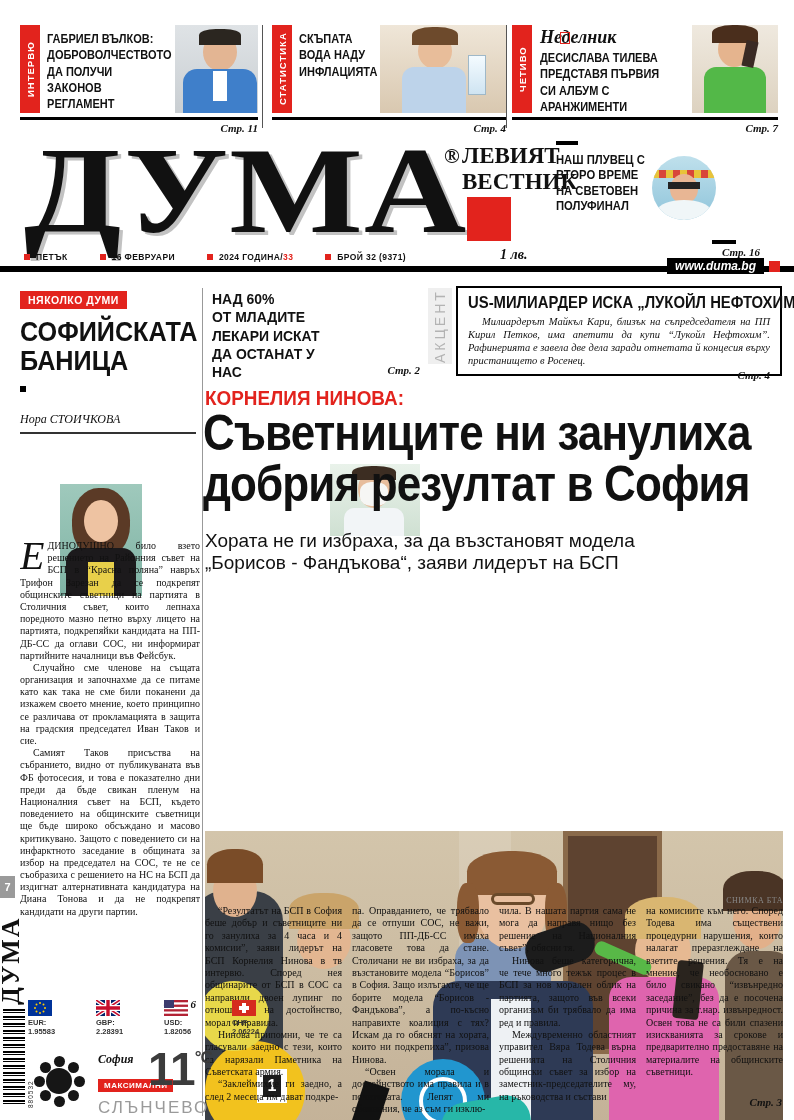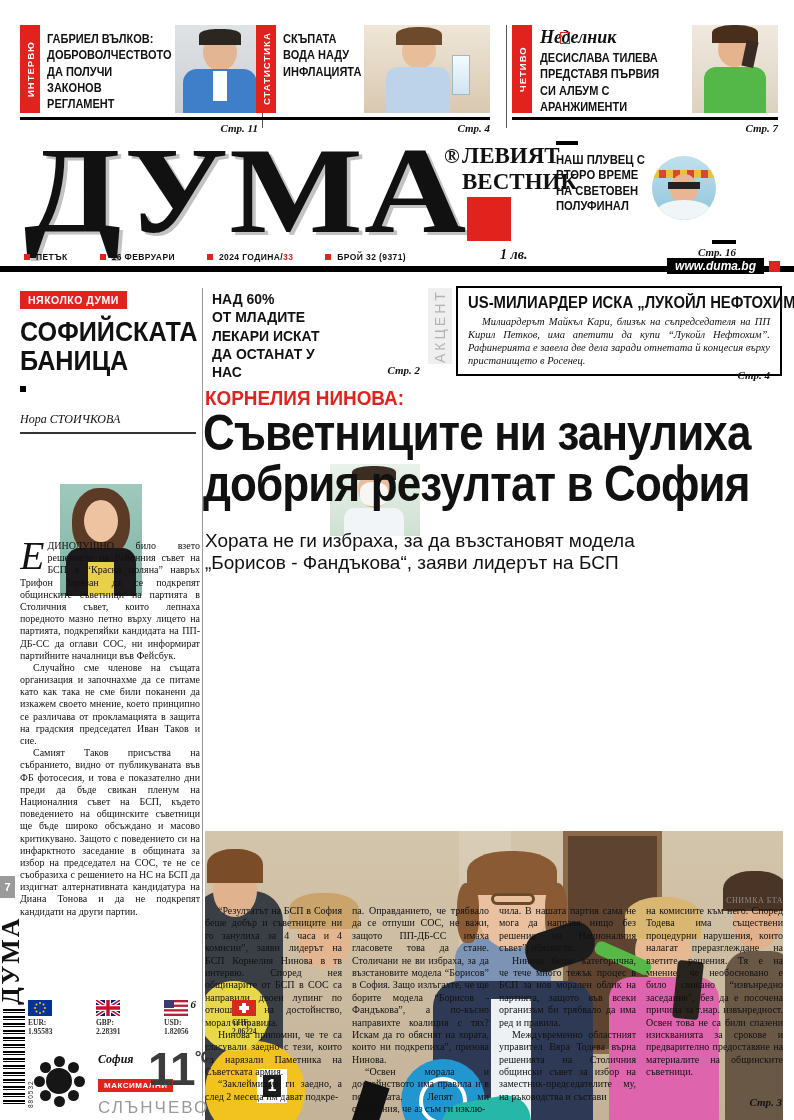--- a/index.html
+++ b/index.html
@@ -148,21 +148,21 @@
         <div style="left:24px; top:4px; width:42px; height:16px; border-radius:40% 40% 0 0; background:#2b2620;"></div>
         <div style="left:8px; top:44px; width:74px; height:44px; border-radius:14px 14px 0 0; background:#3f7fca;"></div>
         <div style="left:38px; top:46px; width:14px; height:30px; background:#fff;"></div>
       </div>
     </div>
     <div class="teaser-rule"></div>
     <div class="page-ref">Стр. 11</div>
   </div>
   <div class="abs vdiv" style="left:262px; top:25px; height:103px;"></div>
 
-  <div class="abs" style="left:256px; top:25px; width:234px;">
+  <div class="abs" style="left:272px; top:25px; width:234px;">
     <div class="teaser">
       <div class="teaser-tab">СТАТИСТИКА</div>
       <div class="teaser-title" style="width:82px;">СКЪПАТА ВОДА НАДУ ИНФЛАЦИЯТА</div>
       <div class="ph teaser-photo" style="width:126px; height:88px; background:linear-gradient(180deg,#efe6d8,#d9c8b0);">
         <div style="left:38px; top:8px; width:34px; height:36px; border-radius:50%; background:#e8bd9a;"></div>
         <div style="left:32px; top:2px; width:46px; height:18px; border-radius:45% 45% 0 0; background:#6d4a2c;"></div>
         <div style="left:22px; top:42px; width:64px; height:46px; border-radius:12px 12px 0 0; background:#bdd3ea;"></div>
         <div style="left:88px; top:30px; width:18px; height:40px; background:linear-gradient(180deg,#f4fbff,#cfe4f2); border:1px solid #9fb8c8;"></div>
       </div>
     </div>
@@ -203,21 +203,21 @@
   <div class="abs" style="left:556px; top:141px; width:230px;">
     <div class="dash" style="width:22px;"></div>
     <div class="promo-title" style="width:112px; margin-top:8px;">НАШ ПЛУВЕЦ С ВТОРО ВРЕМЕ НА СВЕТОВЕН ПОЛУФИНАЛ</div>
   </div>
   <div class="abs ph circle-photo" style="left:652px; top:156px; width:64px; height:64px; background:linear-gradient(180deg,#bfe0ec,#8fc4da);">
     <div style="left:0; top:14px; width:64px; height:8px; background:repeating-linear-gradient(90deg,#e8c33a 0 7px,#d8463a 7px 14px);"></div>
     <div style="left:18px; top:18px; width:28px; height:30px; border-radius:50%; background:#e8b694;"></div>
     <div style="left:16px; top:26px; width:32px; height:7px; background:#222;"></div>
     <div style="left:6px; top:44px; width:52px; height:20px; border-radius:50%; background:#f0f6f8;"></div>
   </div>
-  <div class="abs page-ref" style="left:660px; top:222px; width:76px;margin-top:24px;">Стр. 16</div>
+  <div class="abs page-ref" style="left:684px; top:222px; width:76px;margin-top:24px;">Стр. 16</div>
   <div class="abs dash" style="left:712px; top:240px; width:24px;"></div>
 
   <div class="abs dateline" style="left:24px; top:252px;">
     <span class="bullet"></span>
     <span>ПЕТЪК</span>
     <span class="bullet" style="margin-left:26px;"></span>
     <span>16 ФЕВРУАРИ</span>
     <span class="bullet" style="margin-left:26px;"></span>
     <span><span>2024 ГОДИНА/</span><span class="dl-red">33</span></span>
     <span class="bullet" style="margin-left:26px;"></span>
@@ -332,21 +332,21 @@
   <div class="abs news-col" style="left:499px; top:905px;">
     <p class="noindent">чила. В нашата партия сама не мога да направя нищо без решение на Националния съвет”, обясни тя.</p>
     <p>Нинова беше категорична, че тече много тежък процес в БСП за нов морален облик на партията, защото във всеки организъм би трябвало да има ред и правила.</p>
     <p>Междувременно областният управител Вяра Тодева върна решенията на Столичния общински съвет за избор на заместник-председателите му, на ръководства и състави</p>
   </div>
   <div class="abs news-col" style="left:646px; top:905px;">
     <p class="noindent">на комисиите към него. Според Тодева има съществени процедурни нарушения, които налагат преразглеждане на взетите решения. Тя е на мнение, че необосновано е било свикано “извънредно заседание”, без да е посочена причина за т.нар. извънредност. Освен това не са били спазени изискванията за срокове и предварително предоставяне на материалите на общинските съветници.</p>
   </div>
   <div class="abs page-ref" style="left:706px; top:1094px; width:76px;">Стр. 3</div>
 
-  <div class="abs" style="left:28px; top:1000px; display:flex; gap:24px;font-family:Liberation Serif, serif;">
+  <div class="abs" style="left:28px; top:1000px; display:flex; gap:24px;">
     <div class="cur">
       <svg width="24" height="16">
           <rect width="24" height="16" fill="#039"></rect>
           <g fill="#fc0">
             <circle cx="12" cy="3" r="1"></circle>
             <circle cx="12" cy="13" r="1"></circle>
             <circle cx="7" cy="8" r="1"></circle>
             <circle cx="17" cy="8" r="1"></circle>
             <circle cx="8.5" cy="4.5" r="1"></circle>
             <circle cx="15.5" cy="4.5" r="1"></circle>

